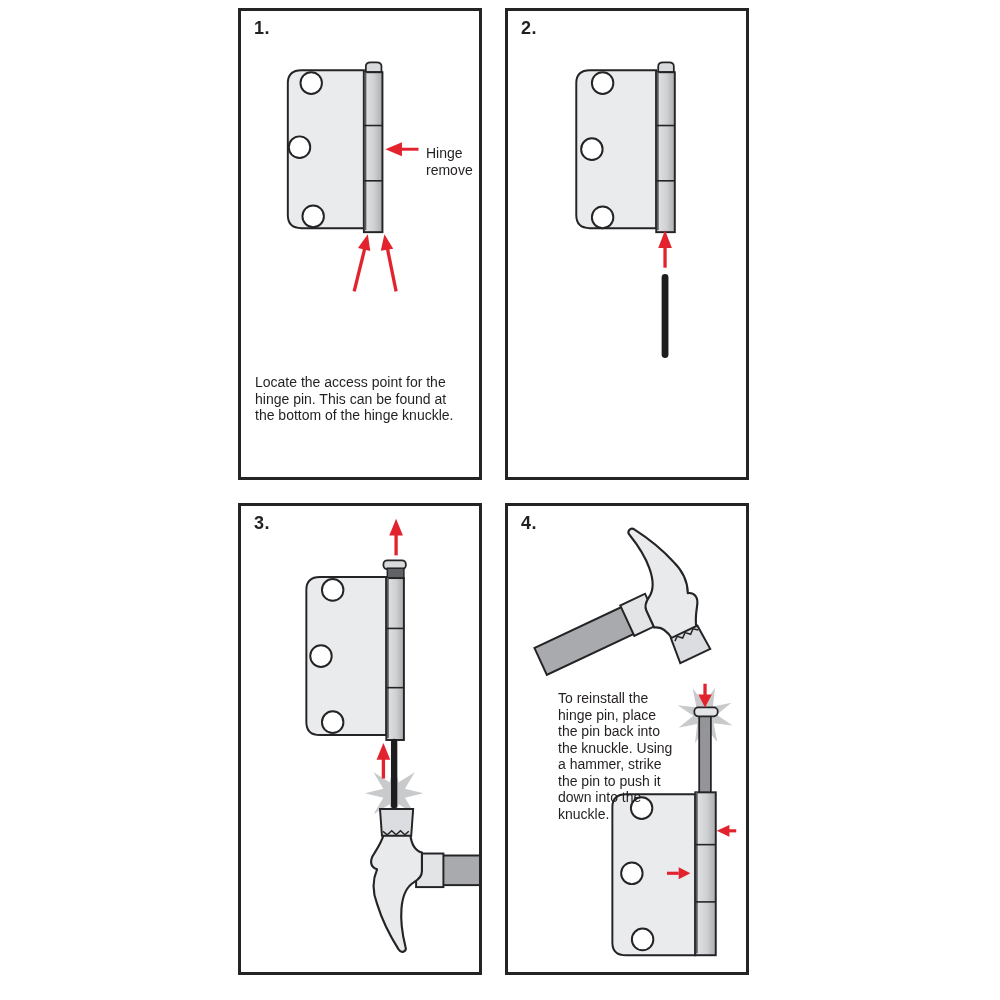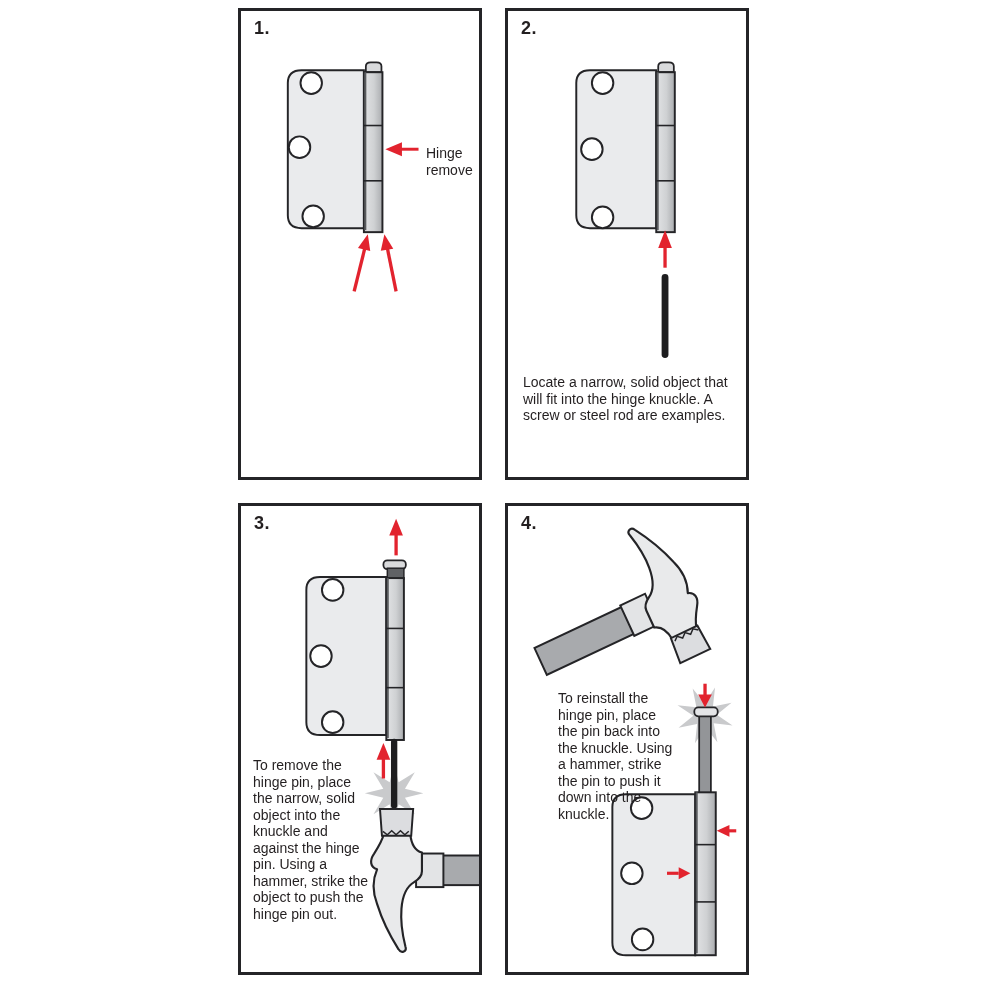--- a/index.html
+++ b/index.html
@@ -72,20 +72,21 @@
       <g>
         <line x1="116" y1="284" x2="127" y2="240" stroke="#e2232e" stroke-width="3.4"></line>
         <polygon points="130,226 132.5,243 119.9,240" fill="#e2232e"></polygon>
         <line x1="159" y1="284" x2="150" y2="240" stroke="#e2232e" stroke-width="3.4"></line>
         <polygon points="147,226 156.1,240.7 143.3,242.9" fill="#e2232e"></polygon>
       </g>
     </svg>
 
     <div class="panel-num">1.</div>
     <div class="callout-label" style="left:185px;top:134px;">Hinge remove</div>
+    <div class="caption cap-wide" style="left:14px;top:363px;">Locate the access point for the hinge pin. This can be found at the bottom of the hinge knuckle.</div>
   </div>
 
   <div class="panel" style="left:505px;top:8px;">
     <svg width="238" height="466" viewBox="0 0 244 472" preserveAspectRatio="none">
       <g>
         <path d="M152,60 L84,60 Q70,60 70,73 L70,207 Q70,220 84,220 L152,220 Z" fill="#eaebed" stroke="#242427" stroke-width="2"></path>
         <circle cx="97" cy="73" r="11" fill="#ffffff" stroke="#242427" stroke-width="2"></circle>
         <circle cx="86" cy="140" r="11" fill="#ffffff" stroke="#242427" stroke-width="2"></circle>
         <circle cx="97" cy="209" r="11" fill="#ffffff" stroke="#242427" stroke-width="2"></circle>
         <path d="M154,62 L154,56 Q154,52 159,52 L165,52 Q170,52 170,56 L170,62 Z" fill="#d9dadc" stroke="#242427" stroke-width="1.8"></path>
@@ -97,21 +98,20 @@
 
       <g>
         <line x1="161" y1="238" x2="161" y2="260" stroke="#e2232e" stroke-width="3.4"></line>
         <polygon points="161,222 154,240 168,240" fill="#e2232e"></polygon>
       </g>
 
       <line x1="161" y1="270" x2="161" y2="348" stroke="#1d1d1f" stroke-width="7" stroke-linecap="round"></line>
     </svg>
 
     <div class="panel-num">2.</div>
-    <div class="caption cap-wide" style="left:15px;top:363px;">Locate a narrow, solid object that will fit into the hinge knuckle. A screw or steel rod are examples.</div>
   </div>
 
   <div class="panel" style="left:238px;top:503px;">
     <svg width="238" height="466" viewBox="0 0 244 472" preserveAspectRatio="none">
       <g>
         <line x1="159" y1="28" x2="159" y2="50" stroke="#e2232e" stroke-width="3.4"></line>
         <polygon points="159,13 152,30 166,30" fill="#e2232e"></polygon>
       </g>
 
       <g>
@@ -136,21 +136,20 @@
 
       <g>
         <line x1="146" y1="255" x2="146" y2="276" stroke="#e2232e" stroke-width="3.4"></line>
         <polygon points="146,240 139,257 153,257" fill="#e2232e"></polygon>
       </g>
 
       <use href="#hammerShape" transform="translate(159.5,307)"></use>
     </svg>
 
     <div class="panel-num">3.</div>
-    <div class="caption" style="left:12px;top:251px;width:120px;">To remove the hinge pin, place the narrow, solid object into the knuckle and against the hinge pin. Using a hammer, strike the object to push the hinge pin out.</div>
   </div>
 
   <div class="panel" style="left:505px;top:503px;">
     <svg width="238" height="466" viewBox="0 0 244 472" preserveAspectRatio="none">
       <use href="#hammerShape" transform="translate(192,152) rotate(155)"></use>
 
       <use href="#starburstShape" transform="translate(202,212) rotate(20)"></use>
 
       <g>
         <rect x="196" y="211" width="12" height="80" fill="#939598" stroke="#242427" stroke-width="1.8"></rect>

